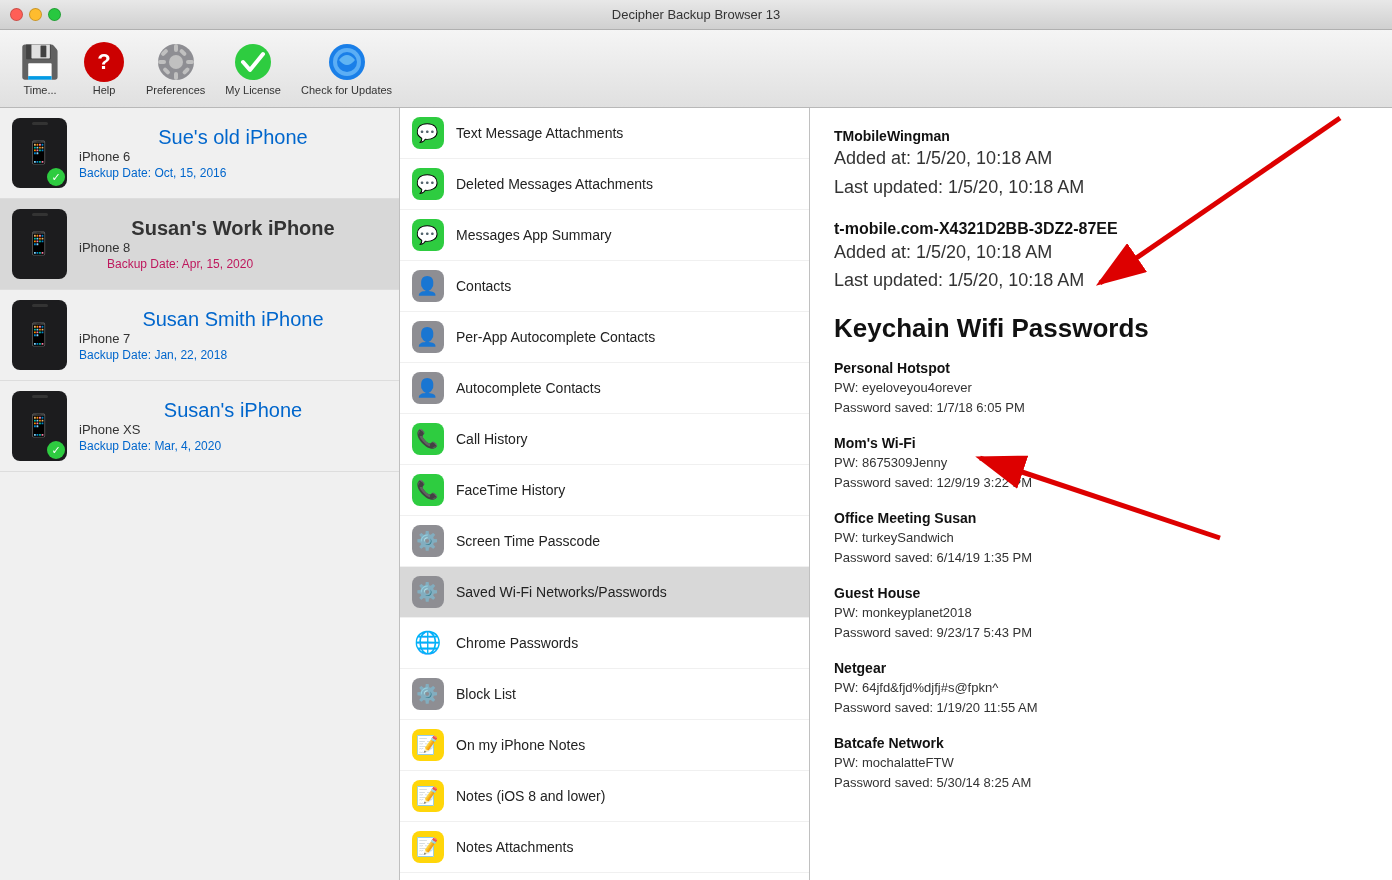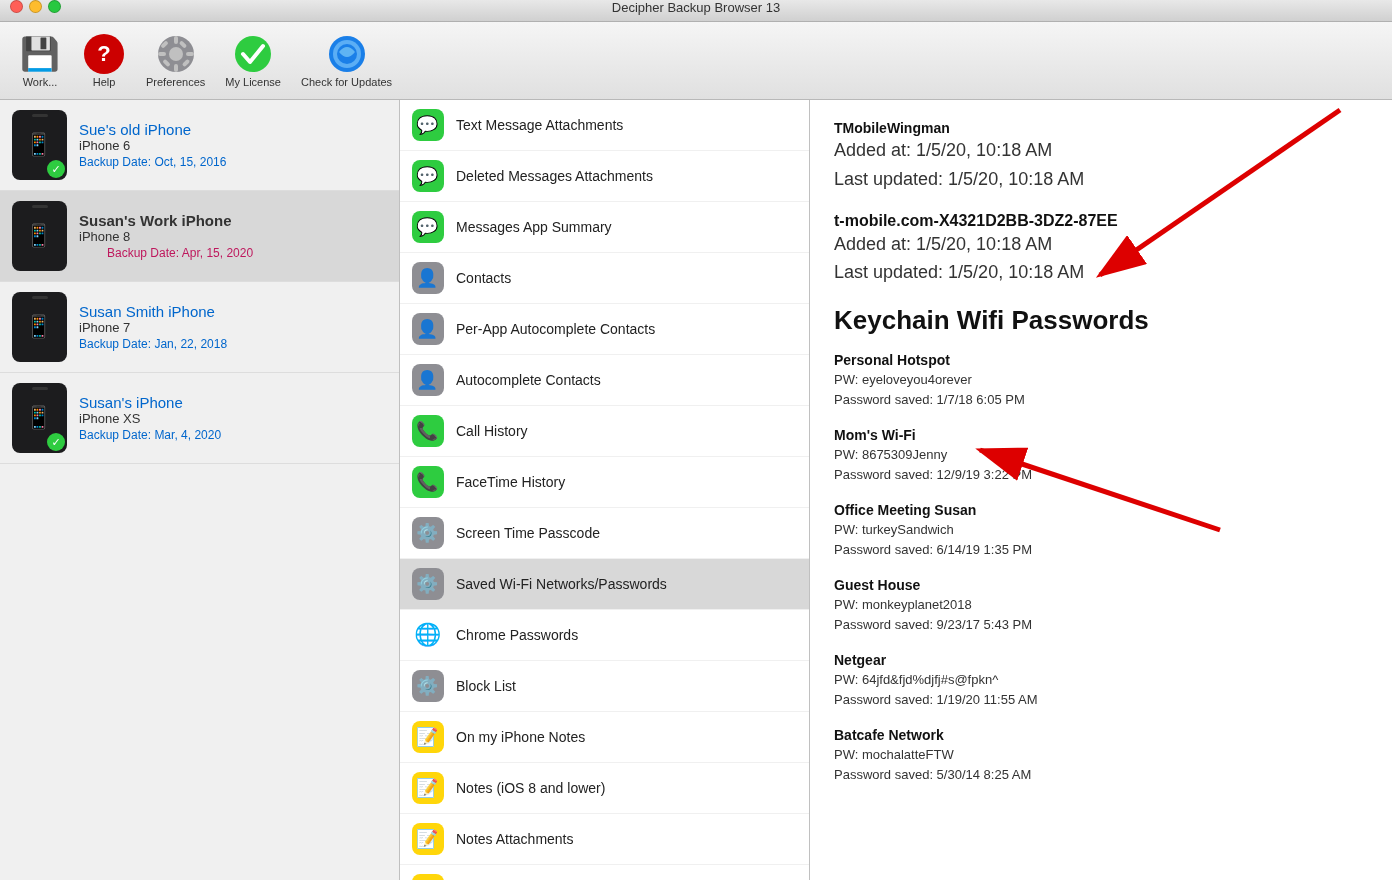--- a/index.html
+++ b/index.html
@@ -8,22 +8,23 @@
       background: #ececec;
       width: 1392px;
       height: 880px;
       overflow: hidden;
       font-size: 13px;
     }
 
     
     .title-bar {
       background: linear-gradient(to bottom, #e8e8e8, #d0d0d0);
-      height: 22px;
-      display: flex;
+      height: 30px;
+      display: flex;
+      align-items: center;
       justify-content: center;
       border-bottom: 1px solid #b0b0b0;
       position: relative;
     }
     .title-bar-buttons {
       position: absolute;
       left: 10px;
       display: flex;
       gap: 6px;
       align-items: center;
@@ -115,21 +116,21 @@
       position: absolute;
       top: 4px;
       left: 50%;
       transform: translateX(-50%);
       width: 16px;
       height: 3px;
       background: #333;
       border-radius: 2px;
     }
     .device-info { flex: 1; }
-    .device-name { color: #0066cc; font-size: 15px; font-weight: 500; }
+    .device-name { color: #0066cc; font-size: 20px; font-weight: 500; text-align: center; }
     .device-model { color: #333; font-size: 13px; }
     .device-backup { color: #0066cc; font-size: 12px; margin-top: 2px; }
 
     
     .check-overlay {
       position: absolute;
       bottom: 2px;
       right: 2px;
       width: 18px;
       height: 18px;
@@ -240,21 +241,21 @@
     <div class="tb-btn tb-close"></div>
     <div class="tb-btn tb-min"></div>
     <div class="tb-btn tb-max"></div>
   </div>
   <span class="title-bar-title">Decipher Backup Browser 13</span>
 </div>
 
 <div class="toolbar">
   <div class="toolbar-item">
     <div class="toolbar-icon">💾</div>
-    <span class="toolbar-label">Work...</span>
+    <span class="toolbar-label">Time...</span>
   </div>
   <div class="toolbar-item">
     <div class="toolbar-icon" style="font-size:36px; color:#c00; background:#c00; border-radius:50%; width:40px; height:40px; display:flex; align-items:center; justify-content:center;">
       <span style="color:white; font-weight:bold; font-size:22px;">?</span>
     </div>
     <span class="toolbar-label">Help</span>
   </div>
   <div class="toolbar-item">
     <div class="toolbar-icon">
       <svg width="40" height="40" viewBox="0 0 40 40">

